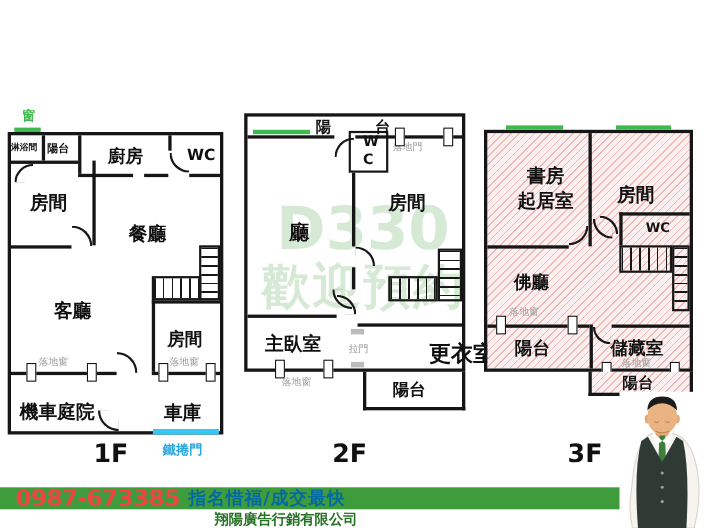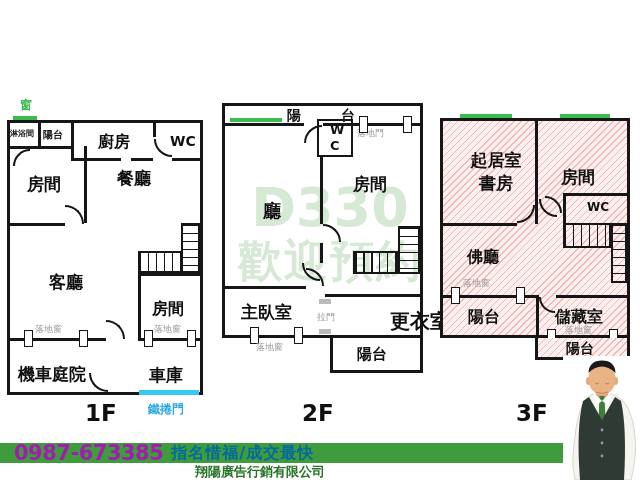--- a/index.html
+++ b/index.html
@@ -37,21 +37,21 @@
   .treads-h{background:repeating-linear-gradient(180deg,#161616 0 1.5px,transparent 1.5px 8px);}
   .green-line{position:absolute;height:4px;background:#3dbb4e;z-index:4;}
   .roller{position:absolute;height:5px;background:#35c8f5;z-index:4;}
   .floor-label{position:absolute;font-size:23px;font-weight:bold;color:#101010;z-index:2;}
   .win-icon{position:absolute;font-size:12px;font-weight:bold;color:#3dbb4e;z-index:2;}
 
   
   .footer-bar{position:absolute;left:0;top:443px;width:640px;height:20px;background:#3f9c3c;z-index:1;}
   .footer-row{position:absolute;left:6px;top:442px;height:22px;display:flex;align-items:center;z-index:2;white-space:nowrap;}
   .agency{font-family:"DejaVu Serif",serif;font-size:16px;font-weight:bold;color:#ffffff;}
-  .phone{font-size:21px;font-weight:bold;color:#a21caf;margin:0 8px;letter-spacing:-.5px;}
+  .phone{font-size:21px;font-weight:bold;color:#ef4444;margin:0 8px;letter-spacing:-.5px;}
   .slogan{font-family:"DejaVu Serif",serif;font-size:16px;font-weight:bold;color:#0369a1;letter-spacing:1px;}
   .company{position:absolute;left:0;top:463px;width:520px;text-align:center;
     font-family:"DejaVu Serif",serif;font-size:13px;font-weight:bold;color:#267326;z-index:2;}
 
   .agent-photo{position:absolute;left:563px;top:356px;width:77px;height:124px;z-index:5;}
 </style>
 </head>
 <body>
 
 <div class="page">
@@ -82,21 +82,21 @@
     <div class="wall-v" style="left:143px;top:0;height:14px;"></div>
     <div class="arc arc-bl" style="left:144px;top:16px;width:18px;height:18px;"></div>
     <div class="wall-h" style="left:162px;top:35px;width:28px;"></div>
     <div class="room-label" style="left:160px;top:10px;font-size:14px;">WC</div>
 
     <div class="wall-v" style="left:74px;top:23px;height:77px;"></div>
     <div class="wall-h" style="left:0;top:100px;width:55px;"></div>
     <div class="arc arc-tr" style="left:55px;top:82px;width:19px;height:19px;"></div>
     <div class="room-label" style="left:17px;top:50px;font-size:17px;">房間</div>
 
-    <div class="room-label" style="left:107px;top:44px;font-size:17px;">餐廳</div>
+    <div class="room-label" style="left:107px;top:78px;font-size:17px;">餐廳</div>
     <div class="room-label" style="left:39px;top:148px;font-size:17px;">客廳</div>
 
     <div class="stairs treads-h" style="left:171px;top:100px;width:19px;height:50px;"></div>
     <div class="stairs treads-v" style="left:128px;top:128px;width:45px;height:22px;"></div>
 
     <div class="wall-v" style="left:128px;top:150px;height:65px;"></div>
     <div class="wall-h" style="left:128px;top:150px;width:62px;"></div>
     <div class="room-label" style="left:142px;top:176px;font-size:16px;">房間</div>
 
     <div class="wall-h" style="left:0;top:215px;width:96px;"></div>
@@ -160,22 +160,22 @@
   </div>
   <div class="floor-label" style="left:302px;top:400px;">2F</div>
 
   <div class="plan hatch" style="left:440px;top:118px;width:190px;height:220px;">
 
     <div class="wall-v" style="left:92px;top:0;height:70px;"></div>
     <div class="arc arc-br" style="left:74px;top:84px;width:18px;height:18px;"></div>
     <div class="arc arc-bl" style="left:96px;top:78px;width:18px;height:18px;"></div>
     <div class="wall-v" style="left:92px;top:70px;height:33px;"></div>
     <div class="room-label" style="left:13px;top:28px;width:80px;text-align:center;font-size:17px;line-height:23px;">
+      <div>書房</div>
       <div>起居室</div>
-      <div>書房</div>
     </div>
     <div class="room-label" style="left:118px;top:45px;font-size:17px;">房間</div>
 
     <div class="wall-h" style="left:120px;top:72px;width:64px;"></div>
     <div class="wall-v" style="left:120px;top:72px;height:30px;"></div>
     <div class="arc arc-tr" style="left:102px;top:75px;width:17px;height:17px;"></div>
     <div class="room-label" style="left:144px;top:79px;font-size:12px;">WC</div>
 
     <div class="wall-h" style="left:0;top:102px;width:74px;"></div>
 

